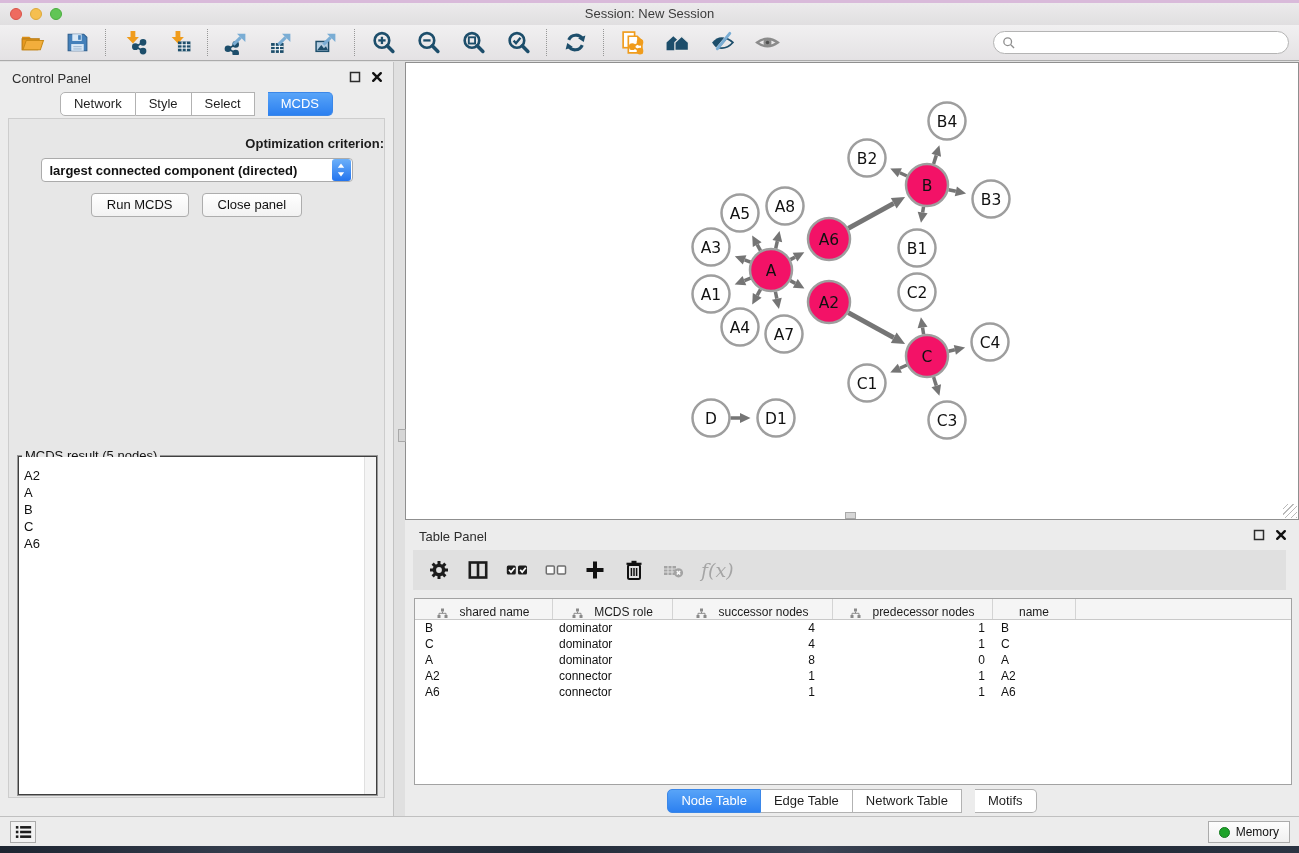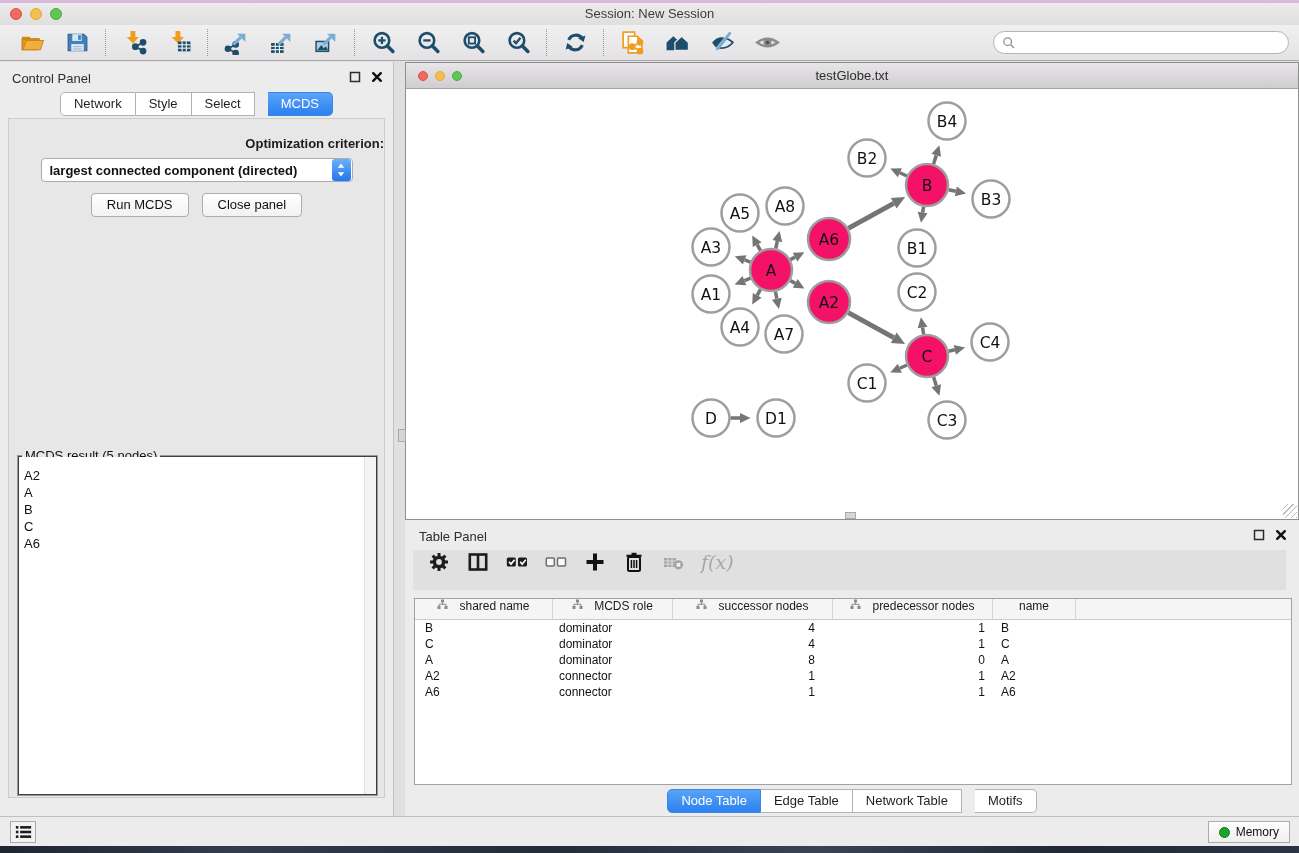--- a/index.html
+++ b/index.html
@@ -142,33 +142,33 @@
   .split-handle { background:#d6d6d6; border:1px solid #a9a9a9; }
 
   
   .table-panel {
     position:absolute; left:405px; top:520px; width:894px; height:296px;
     background:#ececec;
   }
   .tp-toolbar {
     position:absolute; left:8px; right:13px; top:30px; height:40px;
     background:#e0e0e0;
-    display:flex; align-items:flex-start; gap:17px; padding-left:15px;
+    display:flex; align-items:center; gap:17px; padding-left:15px;
   }
   .tp-icon { height:24px; display:flex; align-items:center; justify-content:center; }
   .tp-icon svg { width:22px; height:22px; }
   .tp-icon.fx { font-family:"DejaVu Serif", serif; font-style:italic; font-size:19px; color:#9b9b9b; }
 
   .data-table {
     position:absolute; left:9px; right:7px; top:78px; height:187px;
     background:#fff; border:1px solid #a2a2a2; overflow:hidden;
   }
   .dt-header { display:flex; height:21px; background:#f5f5f5; border-bottom:1px solid #c9c9c9; }
   .dt-hcell {
-    display:flex; align-items:flex-start; justify-content:center; gap:11px;
+    display:flex; align-items:flex-end; justify-content:center; gap:11px;
     font-size:12px; color:#1c1c1c; border-right:1px solid #d4d4d4; height:100%;
   }
   .dt-hcell svg { width:11px; height:11px; }
   .dt-row { display:flex; height:16px; align-items:center; }
   .dt-cell { font-size:12px; color:#111; white-space:nowrap; overflow:hidden; }
 
   .tp-tabs { position:absolute; left:0; right:0; top:269px; display:flex; justify-content:center; }
 
   
   .statusbar {
@@ -435,28 +435,20 @@
           <div class="result-item">B</div>
           <div class="result-item">C</div>
           <div class="result-item">A6</div>
         </div>
       <div class="result-scroll"></div>
     </div>
   </div>
 </div>
 
 <div class="net-window">
-  <div class="net-titlebar">
-    <div class="lights">
-      <div class="light red"></div>
-      <div class="light yellow"></div>
-      <div class="light green"></div>
-    </div>
-    <div class="title">testGlobe.txt</div>
-  </div>
   <div class="net-canvas">
     <svg id="graph-svg" width="892" height="430">
         <g>
           <line x1="354.48901716798036" y1="161.67335414757676" x2="351.1997900887594" y2="155.62542048578348" stroke="#757575" stroke-width="3.5"></line>
           <polygon points="346.1831846462046,146.4013395107633 355.5922096006738,153.23656075123355 346.807370576845,158.0142802203334" fill="#757575"></polygon>
           <line x1="369.7013313337195" y1="159.50819961728223" x2="371.3069123630044" y2="152.16840062626545" stroke="#757575" stroke-width="3.5"></line>
           <polygon points="373.55072959046146,141.9109504436047 376.1914124499857,153.23688502029262 366.4224122760231,151.0999162322383" fill="#757575"></polygon>
           <line x1="344.4575854193549" y1="173.12540774408606" x2="338.6148602228738" y2="170.88569641876828" stroke="#757575" stroke-width="3.5"></line>
           <polygon points="328.81052599120227,167.12736829662754 340.4045402810361,166.21696583225804 336.8251801647115,175.5544270052785" fill="#757575"></polygon>
           <line x1="344.5735128005243" y1="189.1705948797903" x2="338.42516087186937" y2="191.62993565125225" stroke="#757575" stroke-width="3.5"></line>

